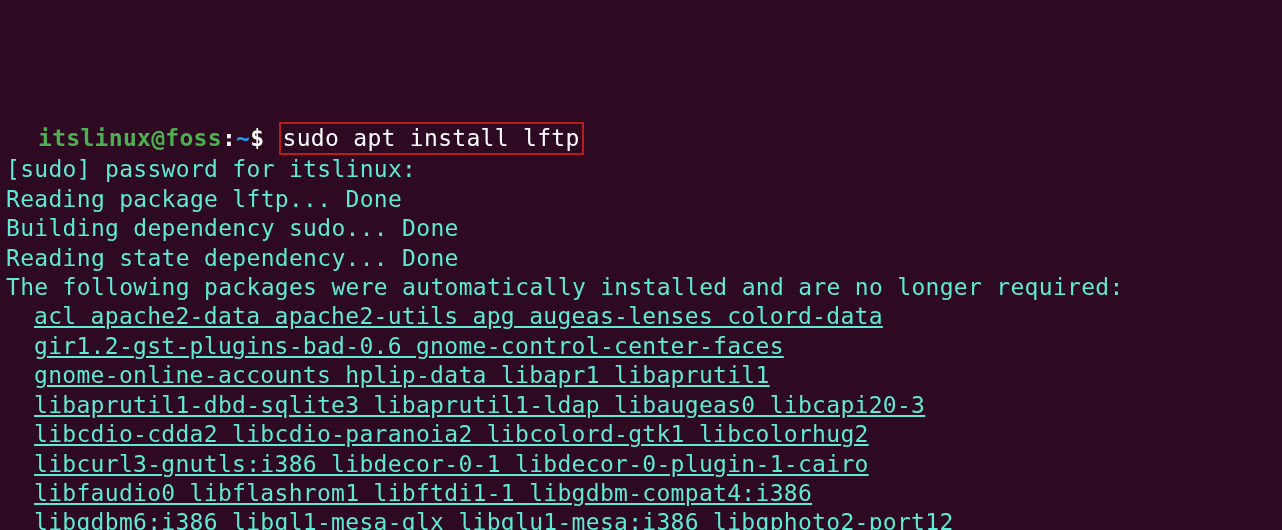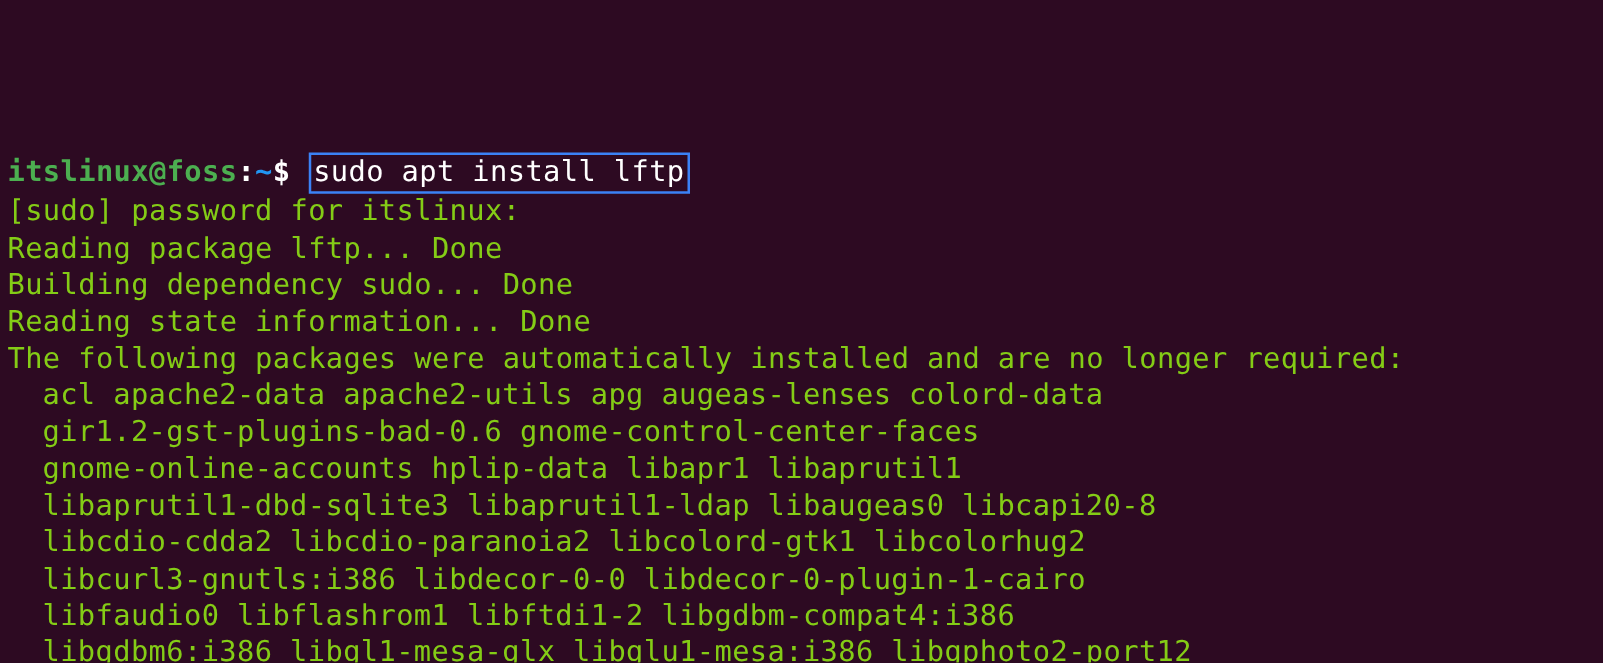--- a/index.html
+++ b/index.html
@@ -17,59 +17,61 @@
       width: 1282px;
       height: 530px;
       overflow: hidden;
       white-space: pre-wrap;
       word-break: break-all;
       letter-spacing: 0.3px;
     }
     .prompt-user {
       color: #4caf50;
       font-weight: bold;
+      margin-left: 32px;
     }
     .prompt-path {
       color: #2196f3;
       font-weight: bold;
     }
     .prompt-colon {
       color: #ffffff;
       font-weight: bold;
     }
     .prompt-dollar {
       color: #ffffff;
       font-weight: bold;
     }
     .command-highlight {
-      border: 2px solid #3b82f6;
+      border: 2px solid #b91c1c;
       padding: 0 2px;
       display: inline-block;
     }
     .output-line {
-      color: #84cc16;
+      color: #5eead4;
     }
     .indent {
       padding-left: 28px;
+      text-decoration: underline;
     }
   </style>
 </head>
 <body>
 
 
 
 <div><span><span class="prompt-user">itslinux@foss</span><span class="prompt-colon">:</span><span class="prompt-path">~</span><span class="prompt-dollar">$</span> <span class="command-highlight">sudo apt install lftp</span></span>
 <span class="output-line">[sudo] password for itslinux:</span>
 <span class="output-line">Reading package lftp... Done</span>
 <span class="output-line">Building dependency sudo... Done</span>
-<span class="output-line">Reading state information... Done</span>
+<span class="output-line">Reading state dependency... Done</span>
 <span class="output-line">The following packages were automatically installed and are no longer required:</span>
 <span class="output-line indent">acl apache2-data apache2-utils apg augeas-lenses colord-data</span>
 <span class="output-line indent">gir1.2-gst-plugins-bad-0.6 gnome-control-center-faces</span>
 <span class="output-line indent">gnome-online-accounts hplip-data libapr1 libaprutil1</span>
-<span class="output-line indent">libaprutil1-dbd-sqlite3 libaprutil1-ldap libaugeas0 libcapi20-8</span>
+<span class="output-line indent">libaprutil1-dbd-sqlite3 libaprutil1-ldap libaugeas0 libcapi20-3</span>
 <span class="output-line indent">libcdio-cdda2 libcdio-paranoia2 libcolord-gtk1 libcolorhug2</span>
-<span class="output-line indent">libcurl3-gnutls:i386 libdecor-0-0 libdecor-0-plugin-1-cairo</span>
-<span class="output-line indent">libfaudio0 libflashrom1 libftdi1-2 libgdbm-compat4:i386</span>
+<span class="output-line indent">libcurl3-gnutls:i386 libdecor-0-1 libdecor-0-plugin-1-cairo</span>
+<span class="output-line indent">libfaudio0 libflashrom1 libftdi1-1 libgdbm-compat4:i386</span>
 <span class="output-line indent">libgdbm6:i386 libgl1-mesa-glx libglu1-mesa:i386 libgphoto2-port12</span></div>
 
 
 
 
 </body></html>

